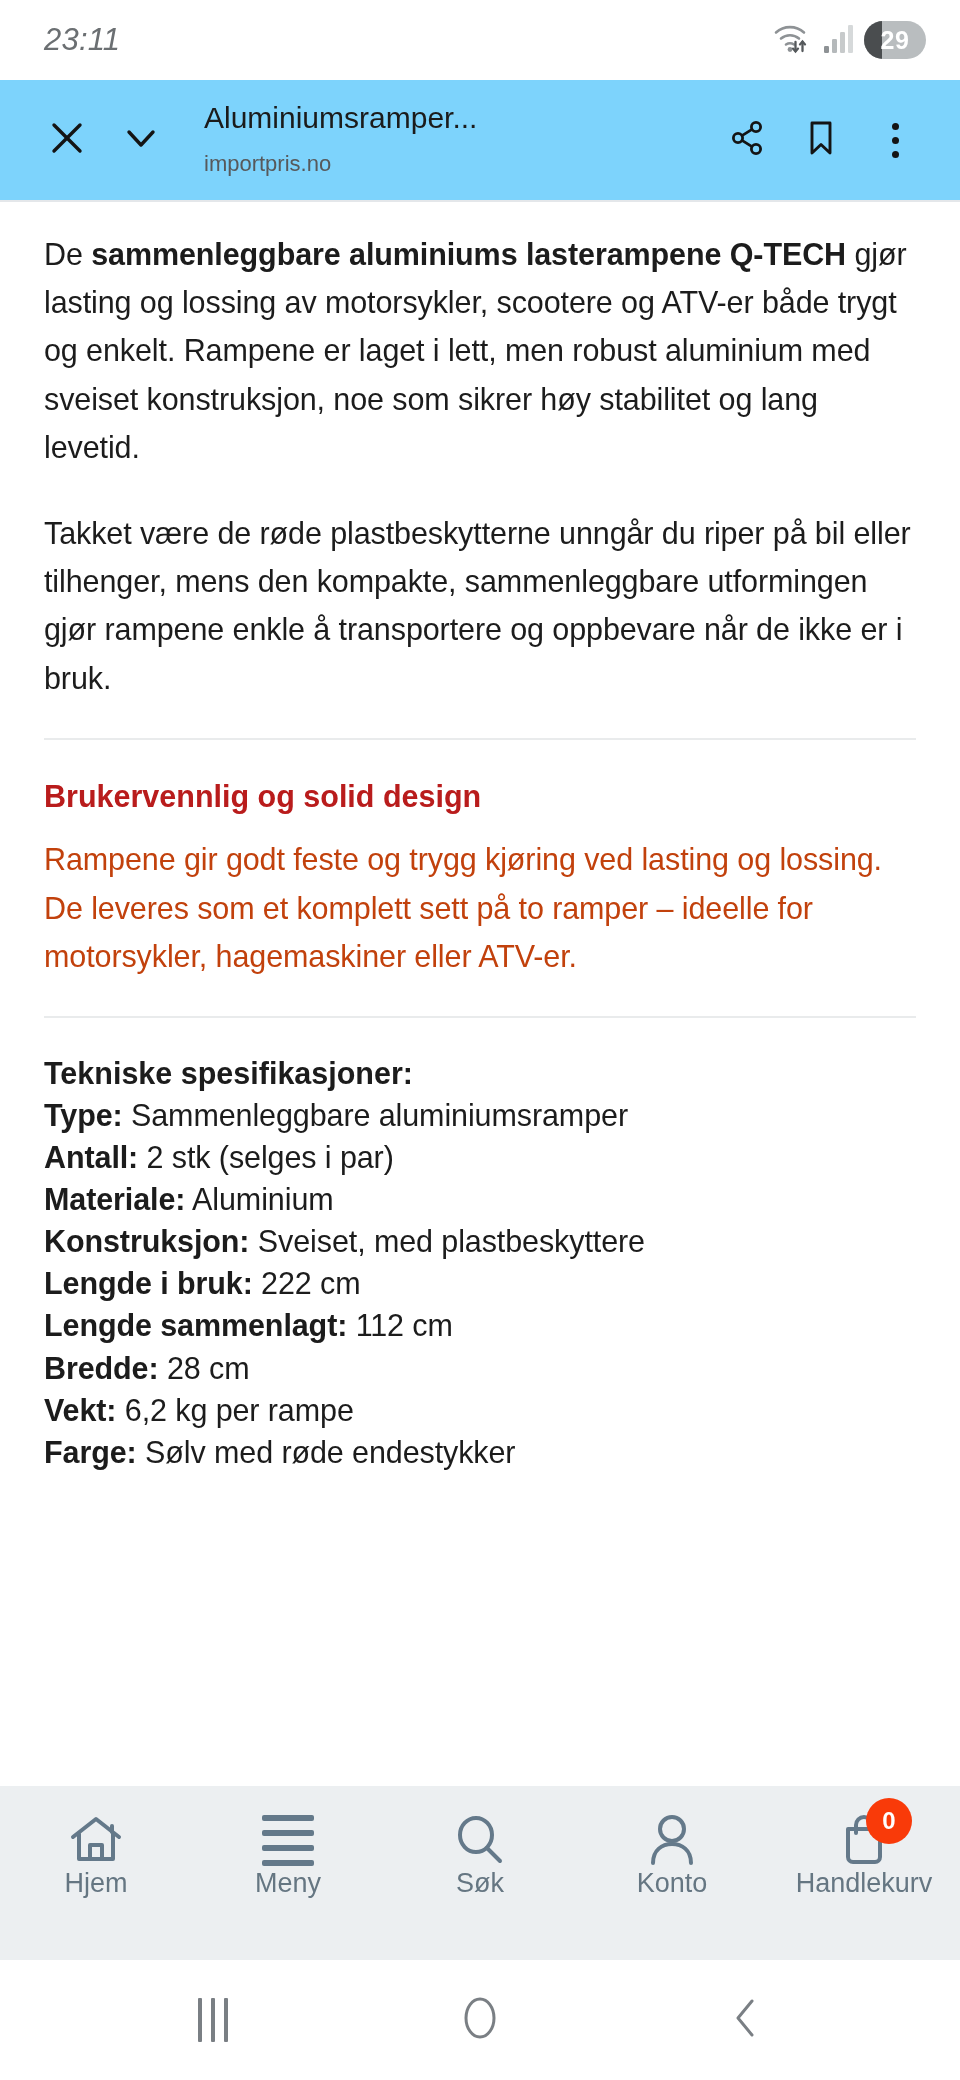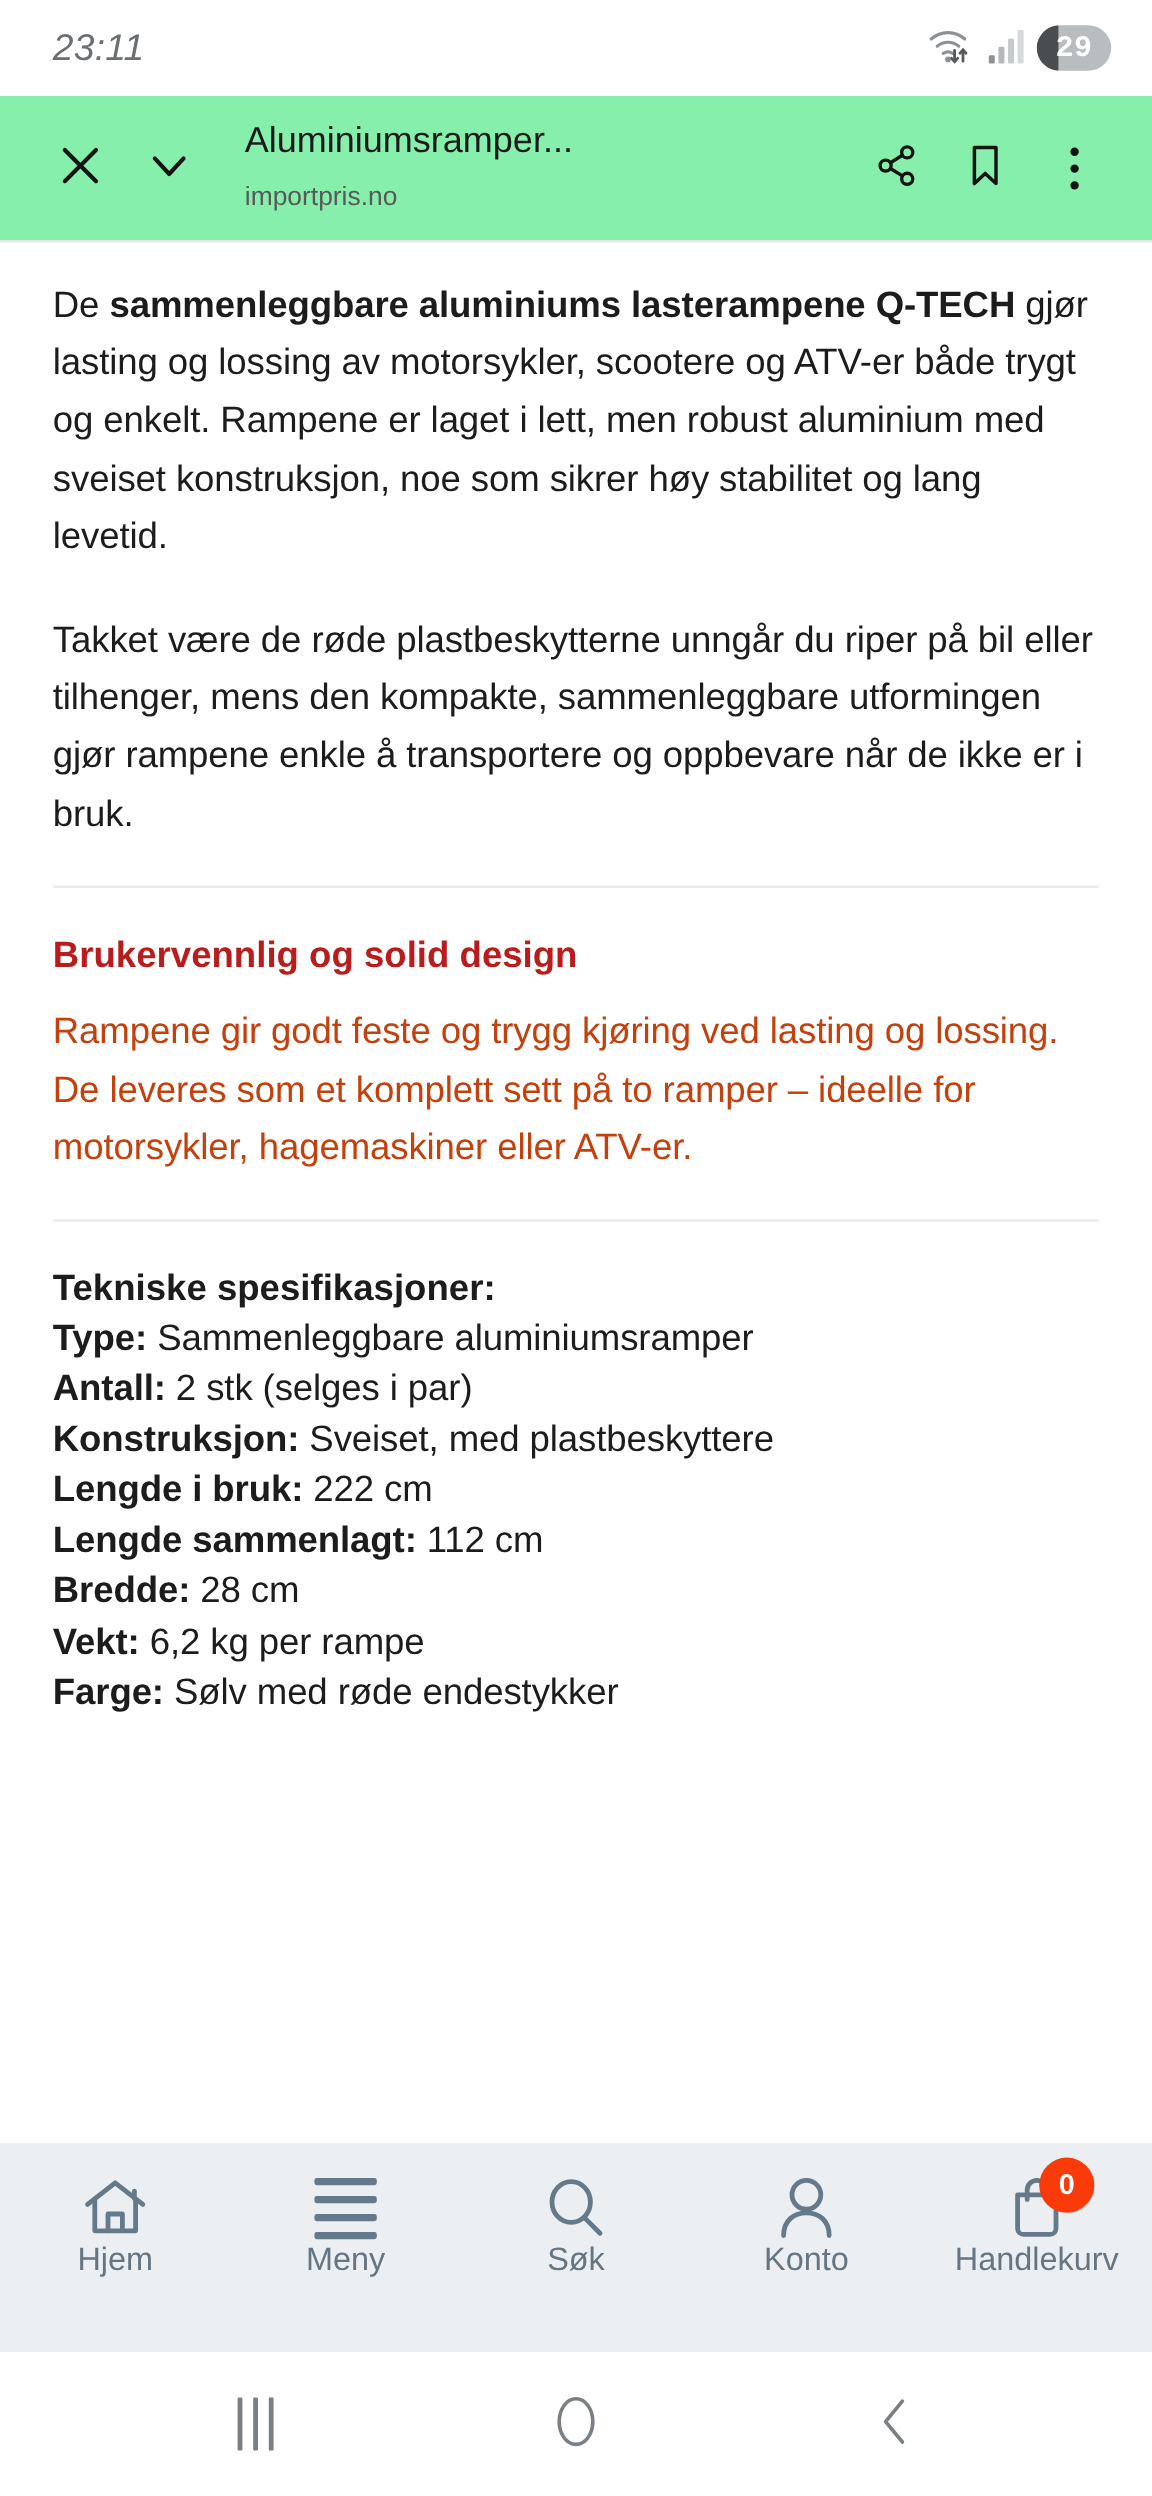--- a/index.html
+++ b/index.html
@@ -35,21 +35,20 @@
     font-size: 31px;
     color: #6b6f72;
     letter-spacing: 0.2px;
     font-family: "Liberation Sans", sans-serif;
     font-style: italic;
   }
   .status-icons {
     display: flex;
     align-items: center;
     gap: 9px;
-    font-family: Liberation Mono, monospace;
   }
   .battery-pill {
     position: relative;
     width: 62px;
     height: 38px;
     border-radius: 19px;
     background: #b9bdbf;
     overflow: hidden;
     display: flex;
     align-items: center;
@@ -70,21 +69,21 @@
     z-index: 2;
   }
 
   
   .toolbar {
     flex: 0 0 122px;
     height: 122px;
     display: flex;
     align-items: center;
     padding: 0 28px 0 30px;
-    background: #86efac;
+    background: #7dd3fc;
     border-bottom: 2px solid #e4e7ea;
   }
   .tb-btn {
     width: 74px;
     height: 74px;
     display: flex;
     align-items: center;
     justify-content: center;
     flex: 0 0 auto;
     background: none;
@@ -383,20 +382,21 @@
       <div class="sec-body">Rampene gir godt feste og trygg kjøring ved lasting og lossing. De leveres som et komplett sett på to ramper – ideelle for motorsykler, hagemaskiner eller ATV-er.</div>
     </div>
 
     <hr class="rule">
 
     <div>
       <div class="spec-title">Tekniske spesifikasjoner:</div>
       <div class="spec-list">
         <div class="spec-row"><span class="k">Type:</span><span> Sammenleggbare aluminiumsramper</span></div>
         <div class="spec-row"><span class="k">Antall:</span><span> 2 stk (selges i par)</span></div>
+        <div class="spec-row"><span class="k">Materiale:</span><span> Aluminium</span></div>
         <div class="spec-row"><span class="k">Konstruksjon:</span><span> Sveiset, med plastbeskyttere</span></div>
         <div class="spec-row"><span class="k">Lengde i bruk:</span><span> 222 cm</span></div>
         <div class="spec-row"><span class="k">Lengde sammenlagt:</span><span> 112 cm</span></div>
         <div class="spec-row"><span class="k">Bredde:</span><span> 28 cm</span></div>
         <div class="spec-row"><span class="k">Vekt:</span><span> 6,2 kg per rampe</span></div>
         <div class="spec-row"><span class="k">Farge:</span><span> Sølv med røde endestykker</span></div>
       </div>
     </div>
 
   </div>

